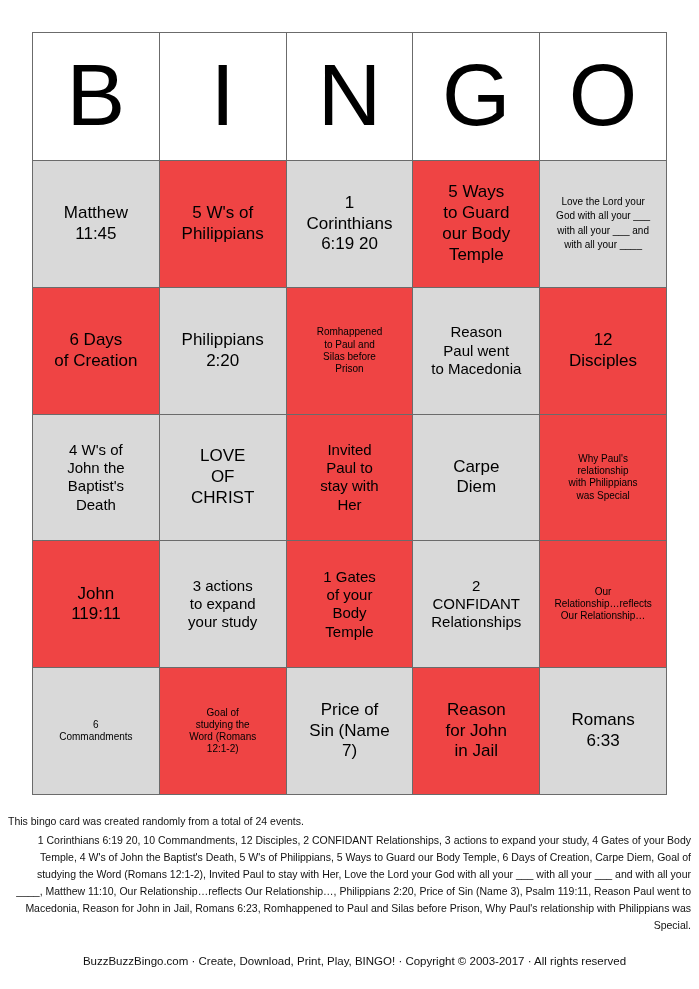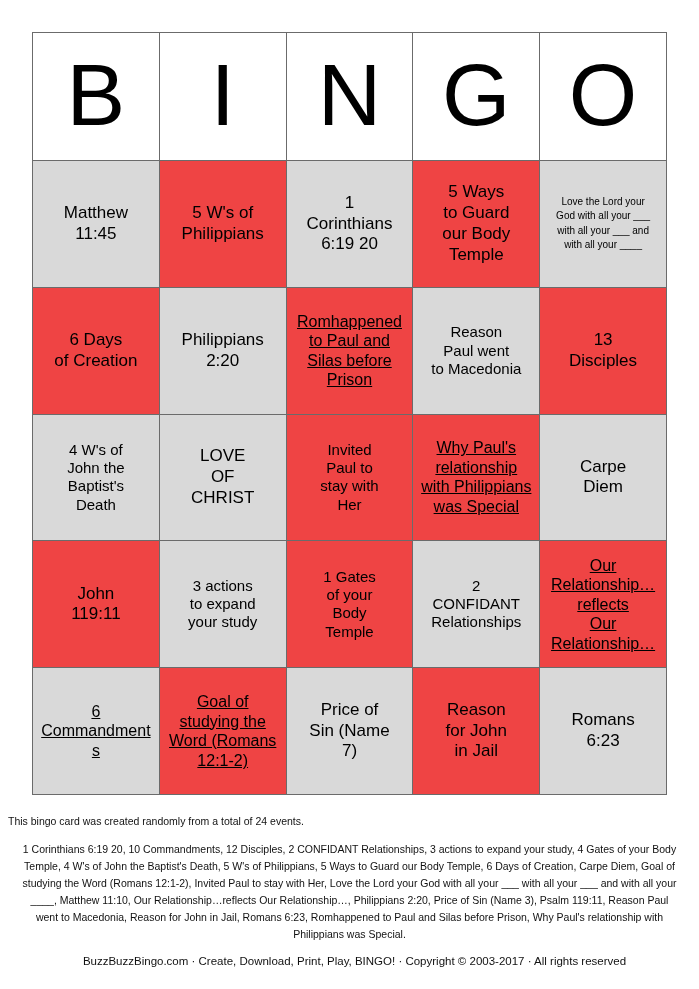--- a/index.html
+++ b/index.html
@@ -86,42 +86,42 @@
   .cell .cell-text {
     display: block;
     width: 100%;
     line-height: 1.22;
     white-space: pre-line;
     word-wrap: break-word;
   }
   
   .cell.t-lg  .cell-text { font-size: 17px; }
   .cell.t-md  .cell-text { font-size: 15px; }
-  .cell.t-sm  .cell-text { font-size: 16px; text-decoration: underline; }
+  .cell.t-sm  .cell-text { font-size: 10px; }
   .cell.t-xs  .cell-text { font-size: 10px; line-height: 1.45; }
 
   
   .footer {
     position: absolute;
     left: 8px;
     top: 800px;
     width: 683px;
   }
   .footer-line1 {
     font-size: 10.5px;
     line-height: 1.45;
     color: #111111;
     margin: 14px 0 3px 0;
   }
   .footer-events {
     font-size: 10.5px;
     line-height: 1.62;
     color: #111111;
-    margin: 12px;
-    text-align: center;
+    margin: 0;
+    text-align: right;
   }
 
   .copyright {
     position: absolute;
     left: 5px;
     top: 955px;
     width: 699px;
     text-align: center;
     font-size: 11.5px;
     color: #111111;
@@ -190,21 +190,21 @@
 to Paul and
 Silas before
 Prison</span>
         </div>
         <div class="cell t-md shaded">
           <span class="cell-text">Reason
 Paul went
 to Macedonia</span>
         </div>
         <div class="cell t-lg">
-          <span class="cell-text">13
+          <span class="cell-text">12
 Disciples</span>
         </div>
       </div>
       <div class="grid-row">
         <div class="cell t-md shaded">
           <span class="cell-text">4 W's of
 John the
 Baptist's
 Death</span>
         </div>
@@ -212,29 +212,29 @@
           <span class="cell-text">LOVE
 OF
 CHRIST</span>
         </div>
         <div class="cell t-md">
           <span class="cell-text">Invited
 Paul to
 stay with
 Her</span>
         </div>
+        <div class="cell t-lg shaded">
+          <span class="cell-text">Carpe
+Diem</span>
+        </div>
         <div class="cell t-sm">
           <span class="cell-text">Why Paul's
 relationship
 with Philippians
 was Special</span>
-        </div>
-        <div class="cell t-lg shaded">
-          <span class="cell-text">Carpe
-Diem</span>
         </div>
       </div>
       <div class="grid-row">
         <div class="cell t-lg">
           <span class="cell-text">John
 119:11</span>
         </div>
         <div class="cell t-md shaded">
           <span class="cell-text">3 actions
 to expand
@@ -273,21 +273,21 @@
 Sin (Name
 7)</span>
         </div>
         <div class="cell t-lg">
           <span class="cell-text">Reason
 for John
 in Jail</span>
         </div>
         <div class="cell t-lg shaded">
           <span class="cell-text">Romans
-6:23</span>
+6:33</span>
         </div>
       </div>
     </div>
 </div>
 
 <div class="footer">
   <p class="footer-line1">This bingo card was created randomly from a total of 24 events.</p>
   <p class="footer-events">1 Corinthians 6:19 20, 10 Commandments, 12 Disciples, 2 CONFIDANT Relationships, 3 actions to expand your study, 4 Gates of your Body Temple, 4 W's of John the Baptist's Death, 5 W's of Philippians, 5 Ways to Guard our Body Temple, 6 Days of Creation, Carpe Diem, Goal of studying the Word (Romans 12:1-2), Invited Paul to stay with Her, Love the Lord your God with all your ___ with all your ___ and with all your ____, Matthew 11:10, Our Relationship…reflects Our Relationship…, Philippians 2:20, Price of Sin (Name 3), Psalm 119:11, Reason Paul went to Macedonia, Reason for John in Jail, Romans 6:23, Romhappened to Paul and Silas before Prison, Why Paul's relationship with Philippians was Special.</p>
 </div>
 

